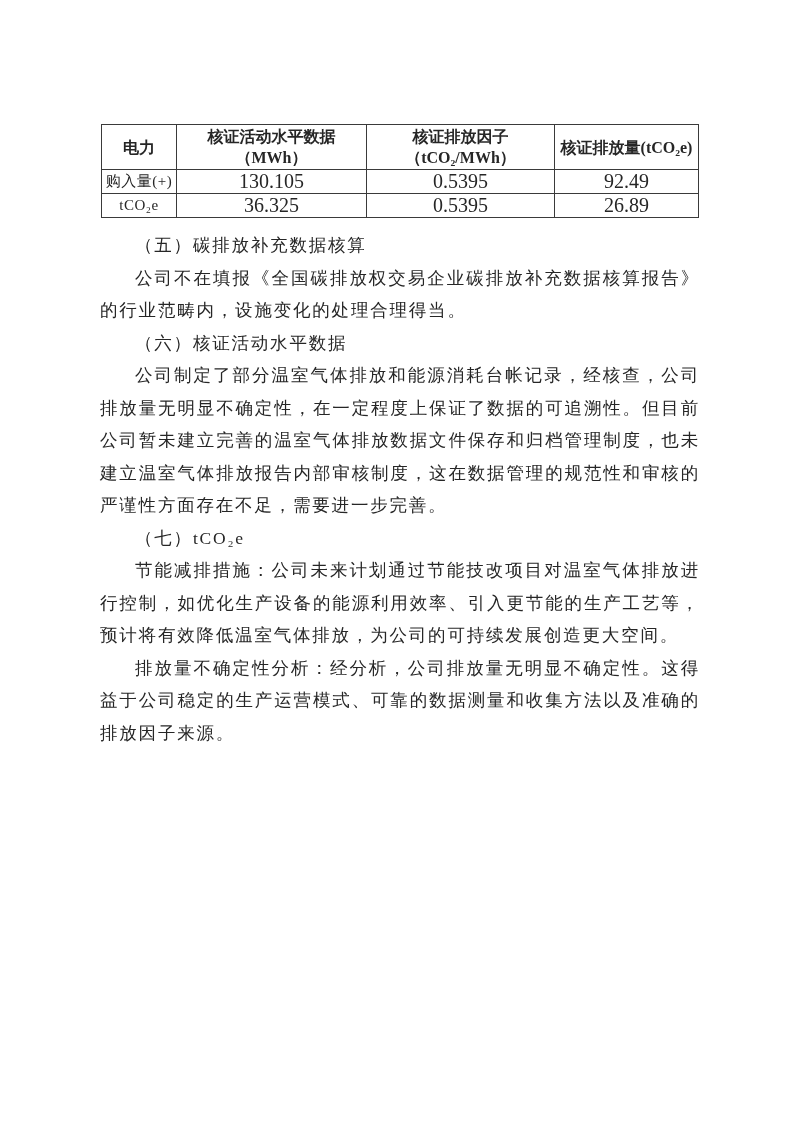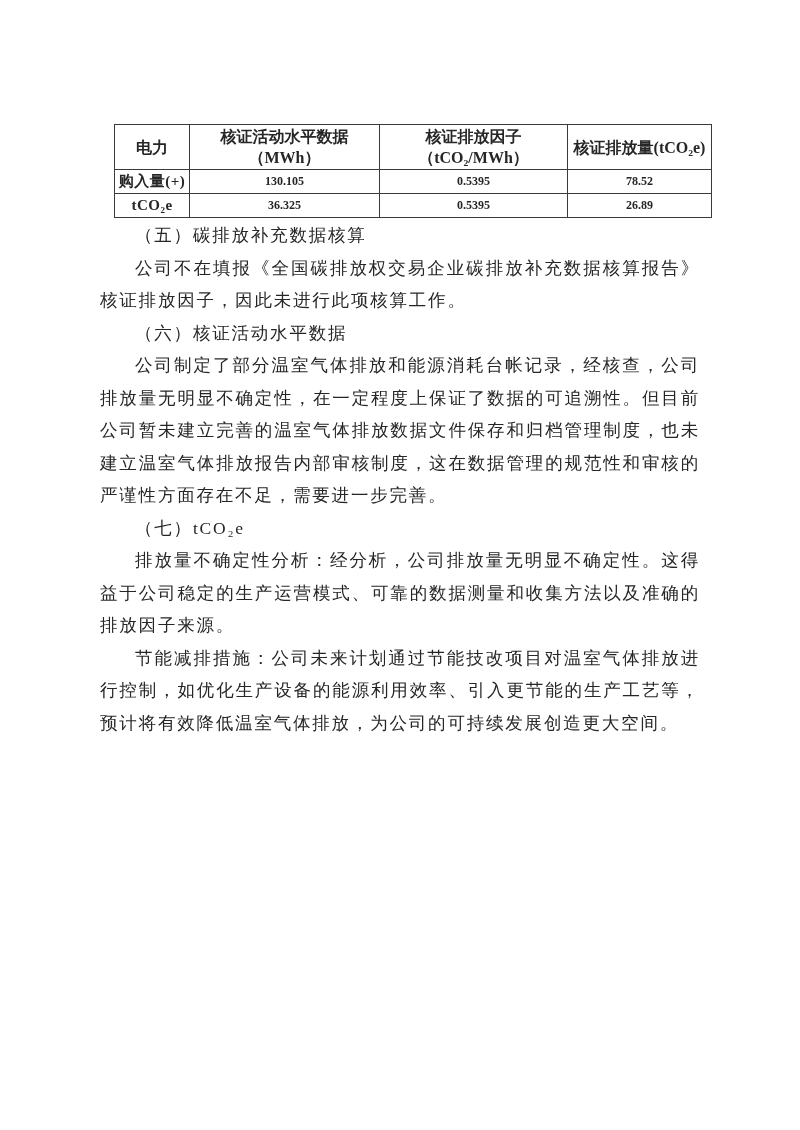--- a/index.html
+++ b/index.html
@@ -19,51 +19,50 @@
     position: absolute;
     left: 100px;
     top: 124px;
     width: 600px;
   }
   
   table.data-table {
     border-collapse: collapse;
     table-layout: fixed;
     width: 597px;
-    margin-left: 14px;
+    margin-left: 1px;
     padding-left: 44px;
   }
   table.data-table th,
   table.data-table td {
     border: 1px solid #3a3a3a;
     text-align: center;
     vertical-align: middle;
     padding: 0;
     overflow: hidden;
-    font-weight: bold;
   }
   table.data-table thead th {
     font-weight: bold;
     font-size: 16px;
     line-height: 21px;
     height: 44px;
     white-space: pre-line;
   }
   table.data-table tbody td {
-    font-size: 12px;
+    font-size: 20px;
     height: 23px;
     line-height: 23px;
   }
   table.data-table tbody td.row-label {
     font-size: 15px;
     letter-spacing: 0.5px;
   }
   
   .doc-body {
-    margin-top: 1px;
+    margin-top: 11px;
   }
   .doc-body p {
     margin: 0;
     font-size: 17.5px;
     line-height: 32.5px;
     letter-spacing: 1.8px;
     text-indent: 35px;
     font-weight: normal;
   }
   .doc-body p.body {
@@ -93,34 +92,34 @@
         <th>核证排放因子
 （tCO₂/MWh）</th>
         <th>核证排放量(tCO₂e)</th>
       </tr>
     </thead>
     <tbody id="table-body">
         <tr>
           <td class="row-label">购入量(+)</td>
           <td>130.105</td>
           <td>0.5395</td>
-          <td>78.52</td>
+          <td>92.49</td>
         </tr>
         <tr>
           <td class="row-label">tCO₂e</td>
           <td>36.325</td>
           <td>0.5395</td>
           <td>26.89</td>
         </tr>
       </tbody>
   </table>
 
   <div class="doc-body" id="doc-body">
       <p class="heading">（五）碳排放补充数据核算</p>
-      <p class="body">公司不在填报《全国碳排放权交易企业碳排放补充数据核算报告》核证排放因子，因此未进行此项核算工作。</p>
+      <p class="body">公司不在填报《全国碳排放权交易企业碳排放补充数据核算报告》的行业范畴内，设施变化的处理合理得当。</p>
       <p class="heading">（六）核证活动水平数据</p>
       <p class="body">公司制定了部分温室气体排放和能源消耗台帐记录，经核查，公司排放量无明显不确定性，在一定程度上保证了数据的可追溯性。但目前公司暂未建立完善的温室气体排放数据文件保存和归档管理制度，也未建立温室气体排放报告内部审核制度，这在数据管理的规范性和审核的严谨性方面存在不足，需要进一步完善。</p>
       <p class="heading">（七）tCO₂e</p>
+      <p class="body">节能减排措施：公司未来计划通过节能技改项目对温室气体排放进行控制，如优化生产设备的能源利用效率、引入更节能的生产工艺等，预计将有效降低温室气体排放，为公司的可持续发展创造更大空间。</p>
       <p class="body">排放量不确定性分析：经分析，公司排放量无明显不确定性。这得益于公司稳定的生产运营模式、可靠的数据测量和收集方法以及准确的排放因子来源。</p>
-      <p class="body">节能减排措施：公司未来计划通过节能技改项目对温室气体排放进行控制，如优化生产设备的能源利用效率、引入更节能的生产工艺等，预计将有效降低温室气体排放，为公司的可持续发展创造更大空间。</p>
     </div>
 
 </div>
 
 </body></html>

